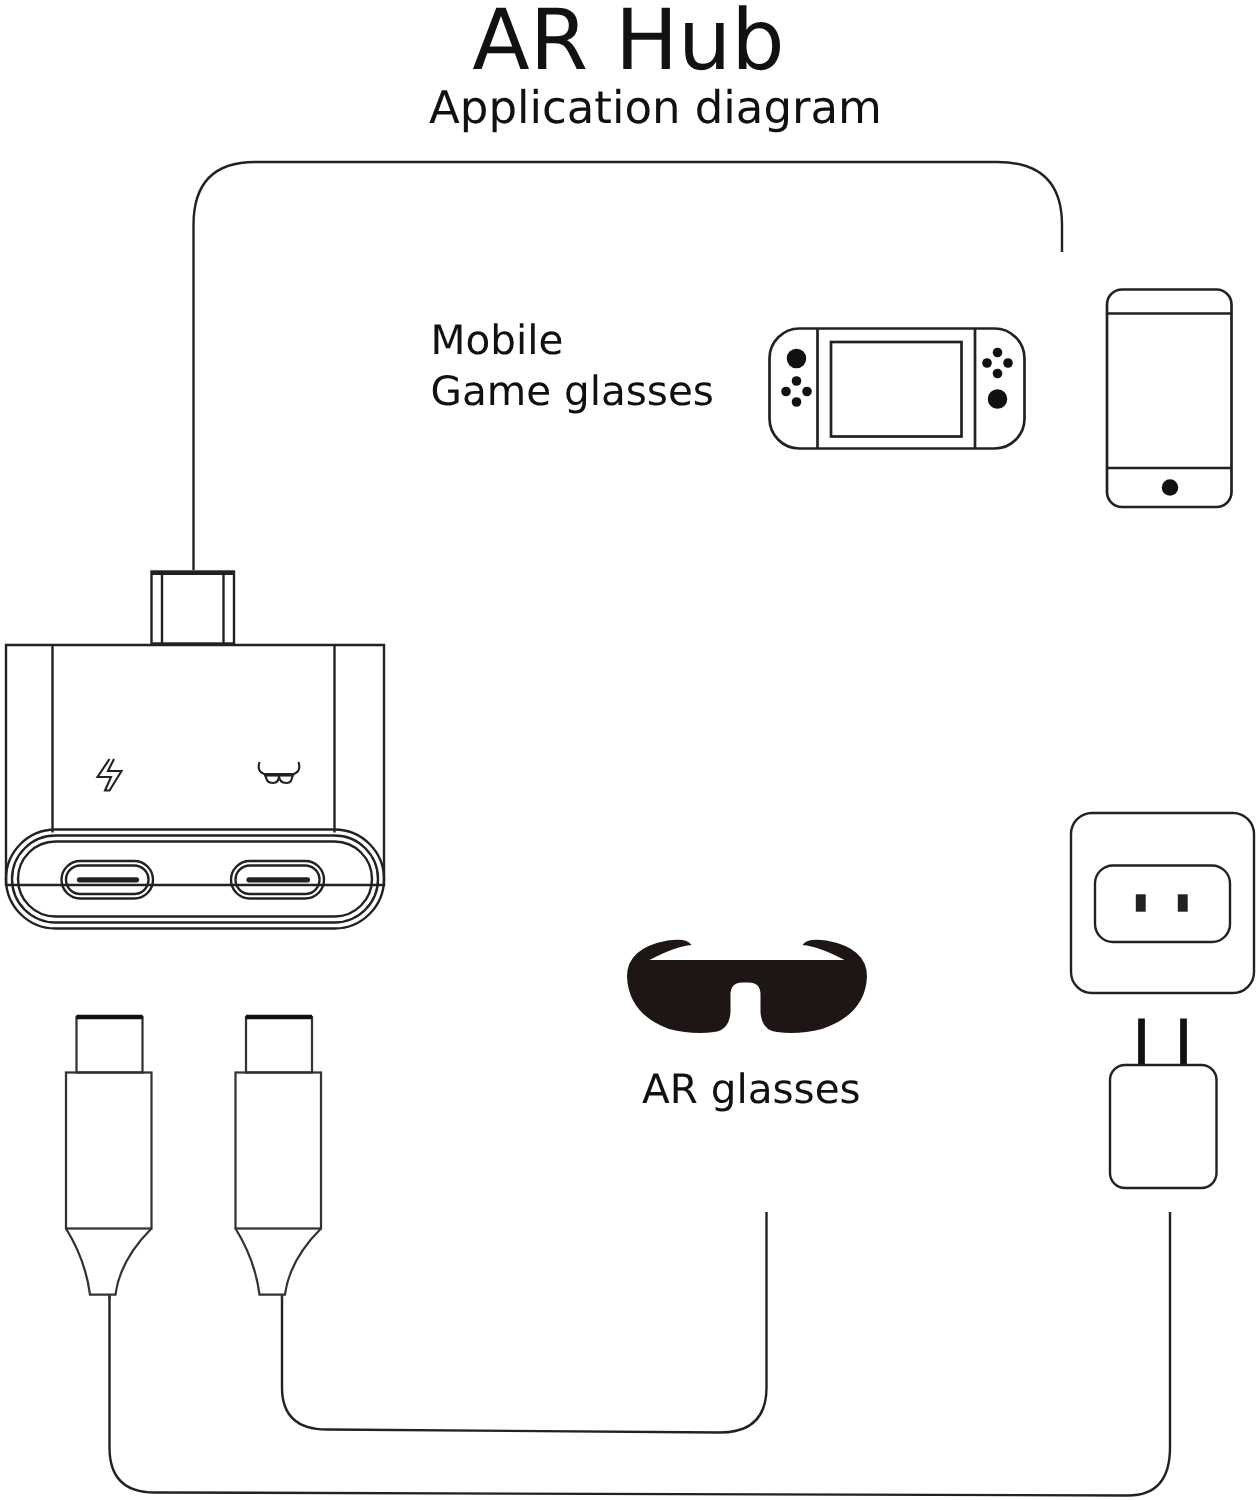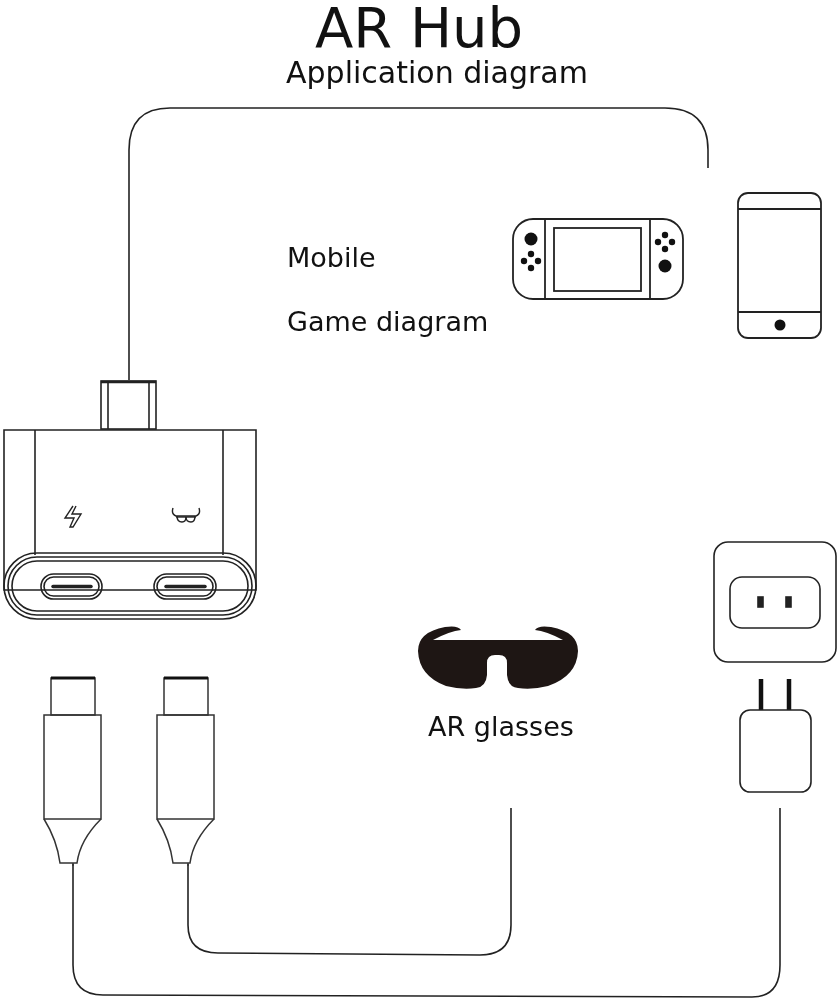--- a/index.html
+++ b/index.html
@@ -4,21 +4,21 @@
 <style>
   html, body { margin: 0; padding: 0; background: #ffffff; }
   body { width: 838px; height: 1000px; position: relative; overflow: hidden;
          font-family: "DejaVu Sans", "Liberation Sans", sans-serif; color: #111; }
   #canvas { position: absolute; left: 0; top: 0; }
   .title { position: absolute; left: 0; width: 838px; text-align: center; top: -4px;
            font-size: 56px; line-height: 64px; font-weight: 400; letter-spacing: 0px; }
   .subtitle { position: absolute; left: 0; width: 874px; text-align: center; top: 54px;
               font-size: 30px; line-height: 38px; }
   .devices-label { position: absolute; left: 287px; top: 211px; font-size: 27px; line-height: 34px; }
-  .devices-label div { white-space: nowrap; margin-top: 30px; }
+  .devices-label div { white-space: nowrap; }
   .glasses-label { position: absolute; left: 428px; top: 710px; font-size: 27px; line-height: 34px; white-space: nowrap; }
 </style>
 </head>
 <body>
 
 <svg id="canvas" width="838" height="1000" viewBox="0 0 838 1000">
   <g fill="none" stroke="#222" stroke-width="1.6">
 
     <path d="M129 380 V150 Q129 108 170 108 H665 Q708 108 708 150 V168"></path>
 
@@ -118,16 +118,16 @@
     <line x1="789" y1="679" x2="789" y2="710" stroke-width="4.5" stroke="#111"></line>
     <rect x="740" y="710" width="71" height="82" rx="10"></rect>
   </g>
 </svg>
 
 <div class="title">AR Hub</div>
 <div class="subtitle">Application diagram</div>
 
 <div class="devices-label">
   <div>Mobile</div>
-  <div>Game diagram</div>
+  <div>Game glasses</div>
 </div>
 
 <div class="glasses-label">AR glasses</div>
 
 </body></html>

